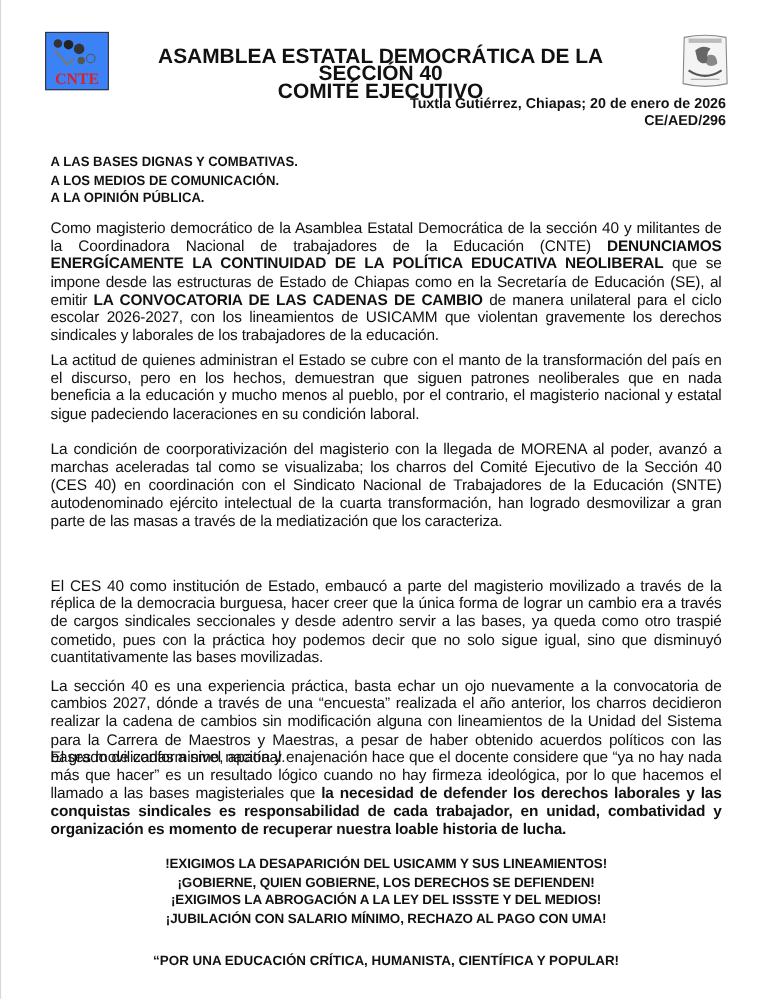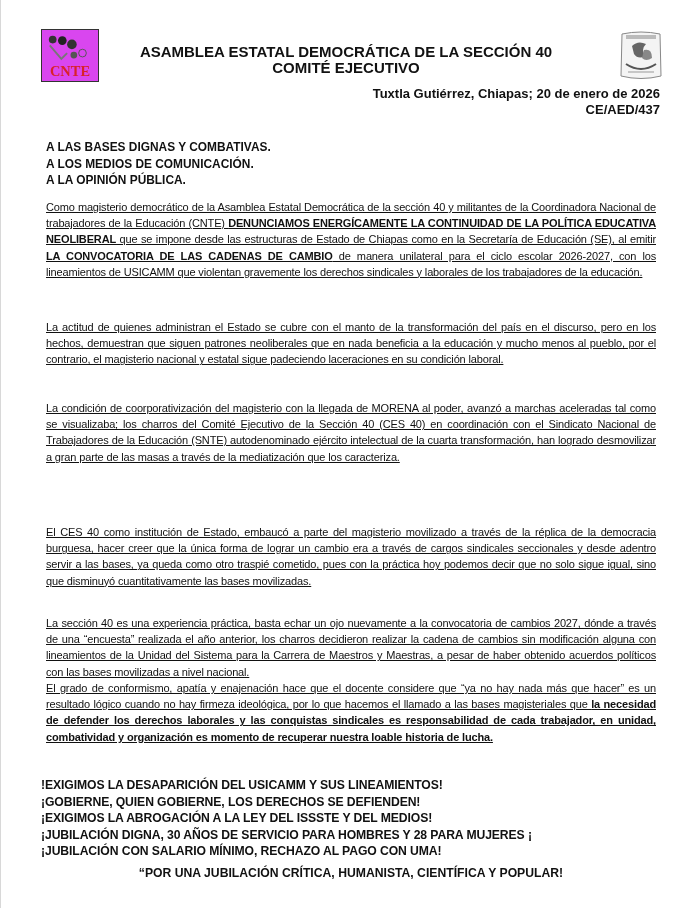--- a/index.html
+++ b/index.html
@@ -3,56 +3,55 @@
 <meta charset="utf-8">
 <style>
   html, body { margin: 0; padding: 0; background: #ffffff; }
   body {
     width: 700px; height: 908px; position: relative; overflow: hidden;
     font-family: "Liberation Sans", sans-serif; color: #111;
     border-left: 1px solid #d8d8d8; box-sizing: border-box;
   }
   .logo-left {
     position: absolute; left: 40px; top: 29px; width: 58px; height: 53px;
-    border: 1.5px solid #333; box-sizing: border-box; background: #d946ef;
+    border: 1.5px solid #333; box-sizing: border-box; background: #3b82f6;
   }
   .logo-left svg { width: 100%; height: 100%; display: block; }
   .logo-right {
     position: absolute; left: 615px; top: 28px; width: 50px; height: 55px;
   }
   .logo-right svg { width: 100%; height: 100%; display: block; }
   .header-title {
     position: absolute; left: 110px; width: 470px; top: 44px;
-    text-align: center; font-weight: bold; font-size: 15px; line-height: 16px;
+    text-align: center; font-weight: bold; font-size: 19px; line-height: 16px;
   }
   .place-date {
     position: absolute; right: 40px; top: 86px; text-align: right;
     font-weight: bold; font-size: 13px; line-height: 16px;
   }
   .addressees {
     position: absolute; left: 45px; top: 139px;
     font-family: "Liberation Sans", sans-serif; font-weight: bold;
     font-size: 12.4px; line-height: 16.5px; transform: scaleX(0.96); transform-origin: left top;
   }
   .body-text {
     position: absolute; left: 45px; width: 610px;
-    font-size: 11px; line-height: 16.2px; text-align: justify;
+    font-size: 14px; line-height: 16.2px; text-align: justify;
     letter-spacing: -0.15px;
-    text-decoration: underline;
   }
   .body-text b { font-weight: bold; }
   #p1 { top: 199px; }
   #p2 { top: 319px; }
   #p3 { top: 400px; }
   #p4 { top: 478px; margin-top: 46px; }
   #p5 { top: 591px; margin-top: 24px; }
   #p6 { top: 680px; }
   .slogans {
     position: absolute; left: 40px; width: 620px; top: 777px;
-    font-weight: bold; font-size: 12.2px; line-height: 16.6px;
+    text-align: center; font-weight: bold; font-size: 12.2px; line-height: 16.6px;
     letter-spacing: -0.1px;
   }
   .closing {
     position: absolute; left: 40px; width: 620px; top: 865px;
     text-align: center; font-weight: bold; font-size: 12.2px; line-height: 16.4px;
   }
   .line { display: block; }
 </style>
 </head>
 <body>
@@ -80,21 +79,21 @@
     <rect x="10" y="7" width="30" height="4" fill="#bbb"></rect>
     <path d="M16 18 Q22 12 30 16 Q24 22 30 28 Q22 32 18 26 Z" fill="#666"></path>
     <path d="M28 22 Q36 20 36 30 Q30 34 26 30 Z" fill="#888"></path>
     <path d="M10 36 Q25 46 40 36" stroke="#555" stroke-width="2" fill="none"></path>
     <path d="M12 44 L38 44" stroke="#999" stroke-width="1"></path>
   </svg>
 </div>
 
 <div class="place-date">
   <span class="line">Tuxtla Gutiérrez, Chiapas; 20 de enero de 2026</span>
-  <span class="line">CE/AED/437</span>
+  <span class="line">CE/AED/296</span>
 </div>
 
 <div class="addressees">
   <span class="line">A LAS BASES DIGNAS Y COMBATIVAS.</span>
   <span class="line">A LOS MEDIOS DE COMUNICACIÓN.</span>
   <span class="line">A LA OPINIÓN PÚBLICA.</span>
 </div>
 
 <div class="body-text" id="p1"><span>Como magisterio democrático de la Asamblea Estatal Democrática de la sección 40 y militantes de la Coordinadora Nacional de trabajadores de la Educación (CNTE) </span><b>DENUNCIAMOS ENERGÍCAMENTE LA CONTINUIDAD DE LA POLÍTICA EDUCATIVA NEOLIBERAL</b><span> que se impone desde las estructuras de Estado de Chiapas como en la Secretaría de Educación (SE), al emitir  </span><b>LA CONVOCATORIA DE LAS CADENAS DE CAMBIO</b><span> de manera unilateral para el ciclo escolar 2026-2027, con los lineamientos de USICAMM que violentan gravemente los derechos sindicales y laborales de los trabajadores de la educación.</span></div>
 
@@ -105,19 +104,18 @@
 <div class="body-text" id="p4">El CES 40 como institución de Estado, embaucó a parte del magisterio movilizado a través de la réplica de la democracia burguesa, hacer creer que la única forma de lograr un cambio era a través de cargos sindicales seccionales y desde adentro servir a las bases, ya queda como otro traspié cometido, pues con la práctica hoy podemos decir que no solo sigue igual, sino que disminuyó cuantitativamente las bases movilizadas.</div>
 
 <div class="body-text" id="p5">La sección 40 es una experiencia práctica, basta echar un ojo nuevamente a la convocatoria de cambios 2027, dónde a través de una “encuesta” realizada el año anterior, los charros decidieron realizar la cadena de cambios sin modificación alguna con lineamientos de la Unidad del Sistema para la Carrera de Maestros y Maestras, a pesar de haber obtenido acuerdos políticos con las bases movilizadas a nivel nacional.</div>
 
 <div class="body-text" id="p6"><span>El grado de conformismo, apatía y enajenación hace que el docente considere que “ya no hay nada más que hacer” es un resultado lógico cuando no hay firmeza ideológica, por lo que hacemos el llamado a las bases magisteriales que </span><b>la necesidad de defender los derechos laborales y las conquistas sindicales es responsabilidad de cada trabajador, en unidad, combatividad y organización es momento de recuperar nuestra loable historia de lucha.</b></div>
 
 <div class="slogans">
   <span class="line">!EXIGIMOS LA DESAPARICIÓN DEL USICAMM Y SUS LINEAMIENTOS!</span>
   <span class="line">¡GOBIERNE, QUIEN GOBIERNE, LOS DERECHOS SE DEFIENDEN!</span>
   <span class="line">¡EXIGIMOS LA ABROGACIÓN A LA LEY DEL ISSSTE Y DEL MEDIOS!</span>
-  <span class="line">¡JUBILACIÓN DIGNA, 30 AÑOS DE SERVICIO PARA HOMBRES Y 28 PARA MUJERES ¡</span>
   <span class="line">¡JUBILACIÓN CON SALARIO MÍNIMO, RECHAZO AL PAGO CON UMA!</span>
 </div>
 
 <div class="closing">
-  <span class="line">“POR UNA JUBILACIÓN CRÍTICA, HUMANISTA, CIENTÍFICA Y POPULAR!</span>
+  <span class="line">“POR UNA EDUCACIÓN CRÍTICA, HUMANISTA, CIENTÍFICA Y POPULAR!</span>
 </div>
 
 </body></html>

